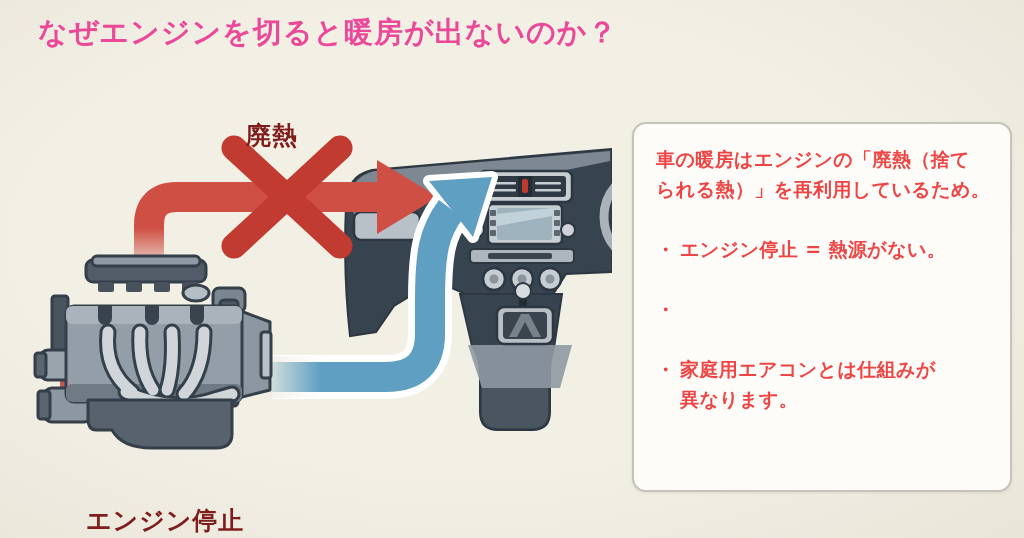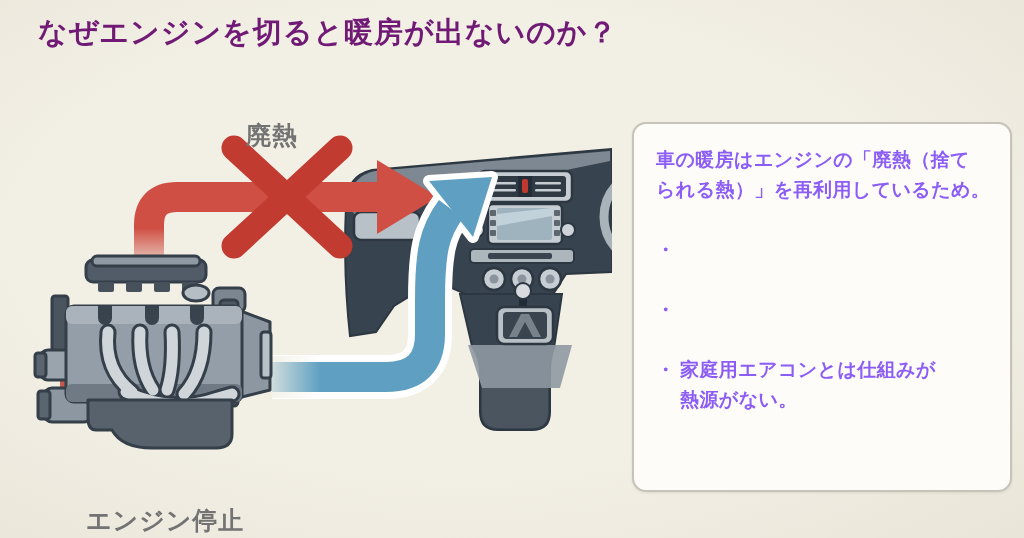--- a/index.html
+++ b/index.html
@@ -4,35 +4,35 @@
 <style>
   html,body{margin:0;padding:0;}
   body{
     width:1024px;height:538px;position:relative;overflow:hidden;
     background:radial-gradient(ellipse at 45% 45%, #f2efe5 55%, #e9e5d8 100%);
     font-family:"DejaVu Sans","Liberation Sans",sans-serif;
   }
   .abs{position:absolute;}
   #title{
     left:38px;top:13px;width:700px;
-    font-size:29px;font-weight:800;color:#701a75;letter-spacing:1px;
+    font-size:29px;font-weight:800;color:#ec4899;letter-spacing:1px;
   }
   .diagram-label{
-    font-size:25px;font-weight:800;color:#737373;letter-spacing:1px;
+    font-size:25px;font-weight:800;color:#7f1d1d;letter-spacing:1px;
   }
   #waste-heat-label{left:246px;top:119px;}
   #engine-label{left:86px;top:464px;margin-top:40px;}
   #svg-stage{left:0;top:0;}
   #info-box{
     left:632px;top:122px;width:380px;height:370px;box-sizing:border-box;
     background:#fdfcf8;border:2px solid #c6c3b9;border-radius:14px;
     box-shadow:0 1px 3px rgba(0,0,0,0.08);
     padding:20px 16px 0 22px;
     display:flex;flex-direction:column;gap:30px;
-    font-size:19px;font-weight:700;color:#8b5cf6;line-height:1.58;letter-spacing:0.4px;
+    font-size:19px;font-weight:700;color:#ef4444;line-height:1.58;letter-spacing:0.4px;
   }
   .preline{white-space:pre-line;}
   .bullets{display:flex;flex-direction:column;gap:30px;}
   .bullet{display:flex;}
   .bullet .marker{flex:none;width:24px;}
 </style>
 </head>
 <body>
 
 <svg id="svg-stage" class="abs" width="1024" height="538" viewBox="0 0 1024 538">
@@ -187,23 +187,24 @@
 <div id="waste-heat-label" class="abs diagram-label">廃熱</div>
 
 <div id="engine-label" class="abs diagram-label">エンジン停止</div>
 
 <div id="info-box" class="abs">
   <div class="preline">車の暖房はエンジンの「廃熱（捨て
 られる熱）」を再利用しているため。</div>
   <div class="bullets">
     <div class="bullet">
       <span class="marker">・</span>
+      <span class="btext preline">エンジン停止 = 熱源がない。</span>
     </div>
     <div class="bullet">
       <span class="marker">・</span>
     </div>
     <div class="bullet">
       <span class="marker">・</span>
       <span class="btext preline">家庭用エアコンとは仕組みが
-熱源がない。</span>
+異なります。</span>
     </div>
   </div>
 </div>
 
 </body></html>

